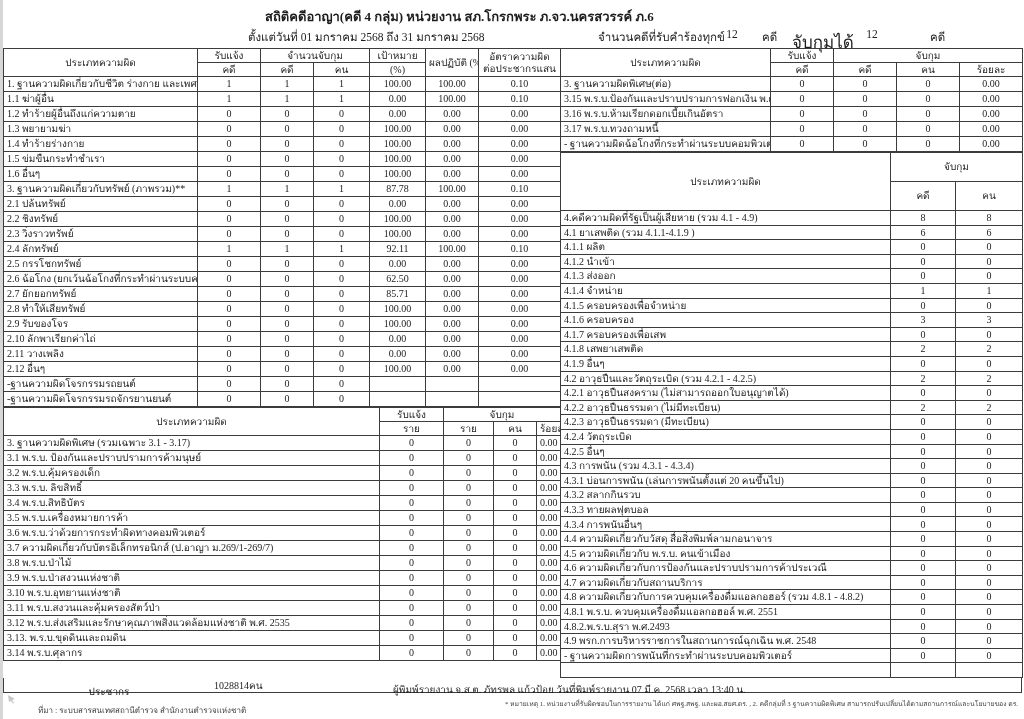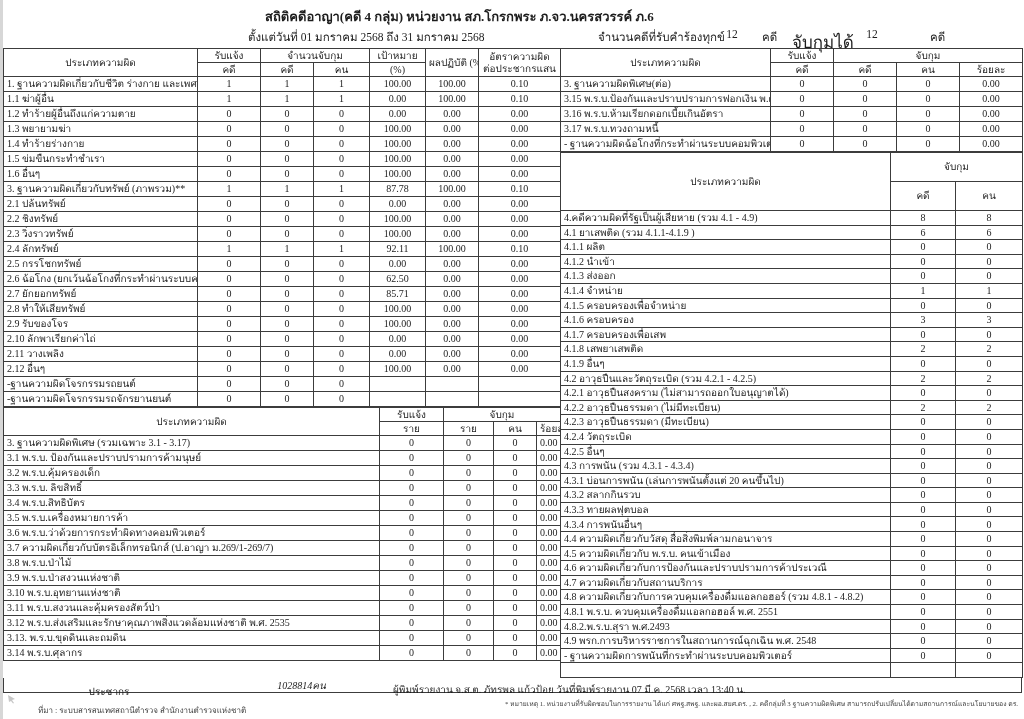--- a/index.html
+++ b/index.html
@@ -34,21 +34,21 @@
   .tA{width:557px;}
   .tB{width:557px;}
   .tC{width:462px;}
   .tD{width:462px;}
   .tD th.big{height:28px;}
   .tD td{height:13.6px;}
   
   .poprow{display:flex;border:1px solid #3c3c3c;border-top:none;width:1017px;height:14px;
           font-size:10px;align-items:center;}
   .poprow .pop-label{width:210px;text-align:center;margin-top:12px;}
-  .poprow .pop-value{width:175px;text-align:center;font-style:italic;}
+  .poprow .pop-value{width:175px;text-align:left;}
   .poprow .printed{flex:1;text-align:left;padding-left:4px;margin-top:8px;}
   
   .notes{position:absolute;left:0;top:692px;width:1024px;height:27px;font-size:8px;color:#3a3a3a;}
   .notes .src{position:absolute;left:38px;top:12px;}
   .notes .remark{position:absolute;left:505px;top:6px;font-size:6.8px;white-space:nowrap;}
   .cursor-ico{position:absolute;left:7px;top:2px;width:10px;height:10px;opacity:.55;}
 </style>
 </head>
 <body>
 

